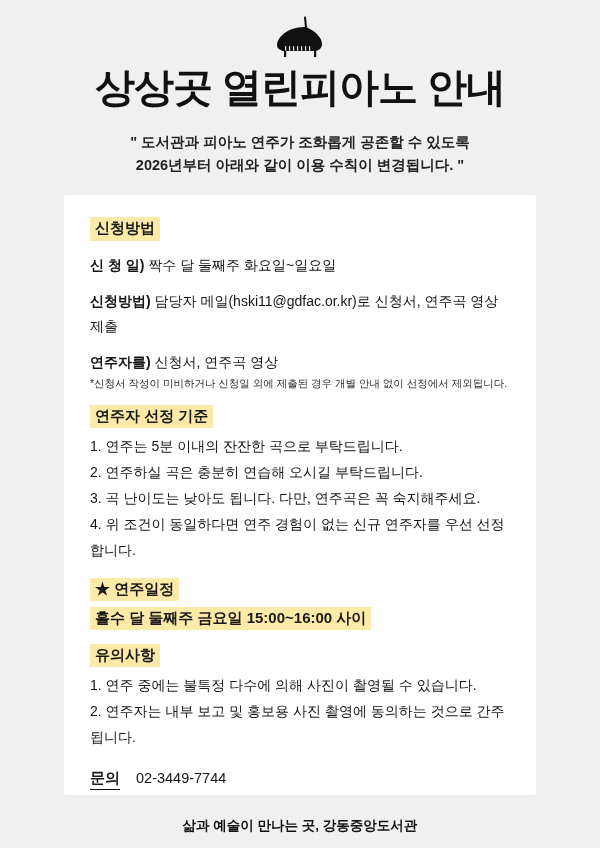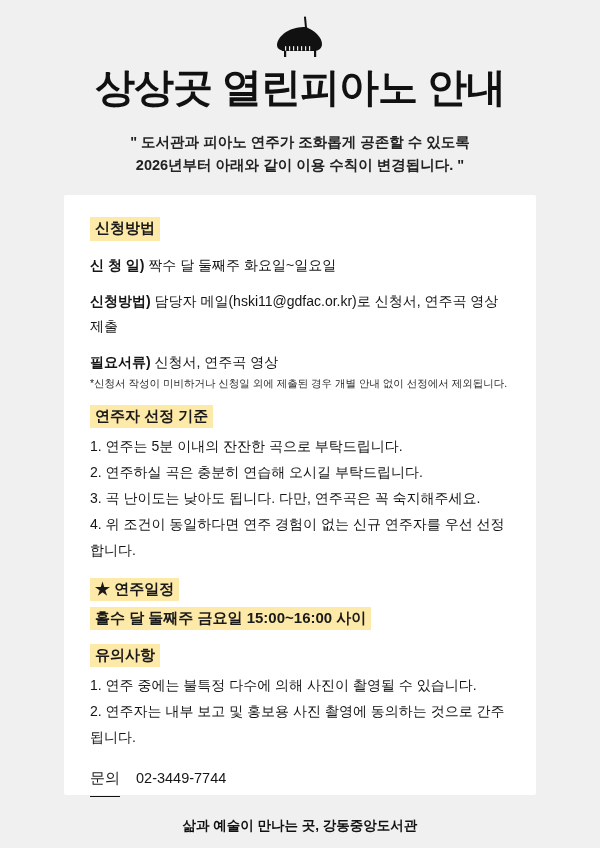--- a/index.html
+++ b/index.html
@@ -89,23 +89,23 @@
   .block-gap {
     height: 14px;
   }
   .numbered {
     font-size: 14px;
     line-height: 1.85;
     color: #151515;
   }
   .label-underline {
     border-bottom: 1.5px solid #111;
-    font-weight: normal;
+    font-weight: bold;
     font-size: 15px;
-    padding-bottom: 8px;
+    padding-bottom: 1px;
   }
   .contact-row {
     display: flex;
     align-items: baseline;
     gap: 16px;
     margin-top: 4px;
   }
   .contact-num {
     font-size: 14.5px;
     color: #151515;
@@ -158,21 +158,21 @@
     </div>
     <div class="line">
       <b>신 청 일)</b>
       <span>짝수 달 둘째주 화요일~일요일</span>
     </div>
     <div class="line">
       <b>신청방법)</b>
       <span>담당자 메일(hski11@gdfac.or.kr)로 신청서, 연주곡 영상 제출</span>
     </div>
     <div class="line">
-      <b>필요서류)</b>
+      <b>연주자를)</b>
       <span>신청서, 연주곡 영상</span>
     </div>
     <div class="small">*신청서 작성이 미비하거나 신청일 외에 제출된 경우 개별 안내 없이 선정에서 제외됩니다.</div>
 
     <div class="block-gap"></div>
 
     <div class="sec">
       <span class="hl">연주자 선정 기준</span>
     </div>
     <div class="numbered">1. 연주는 5분 이내의 잔잔한 곡으로 부탁드립니다.</div>

